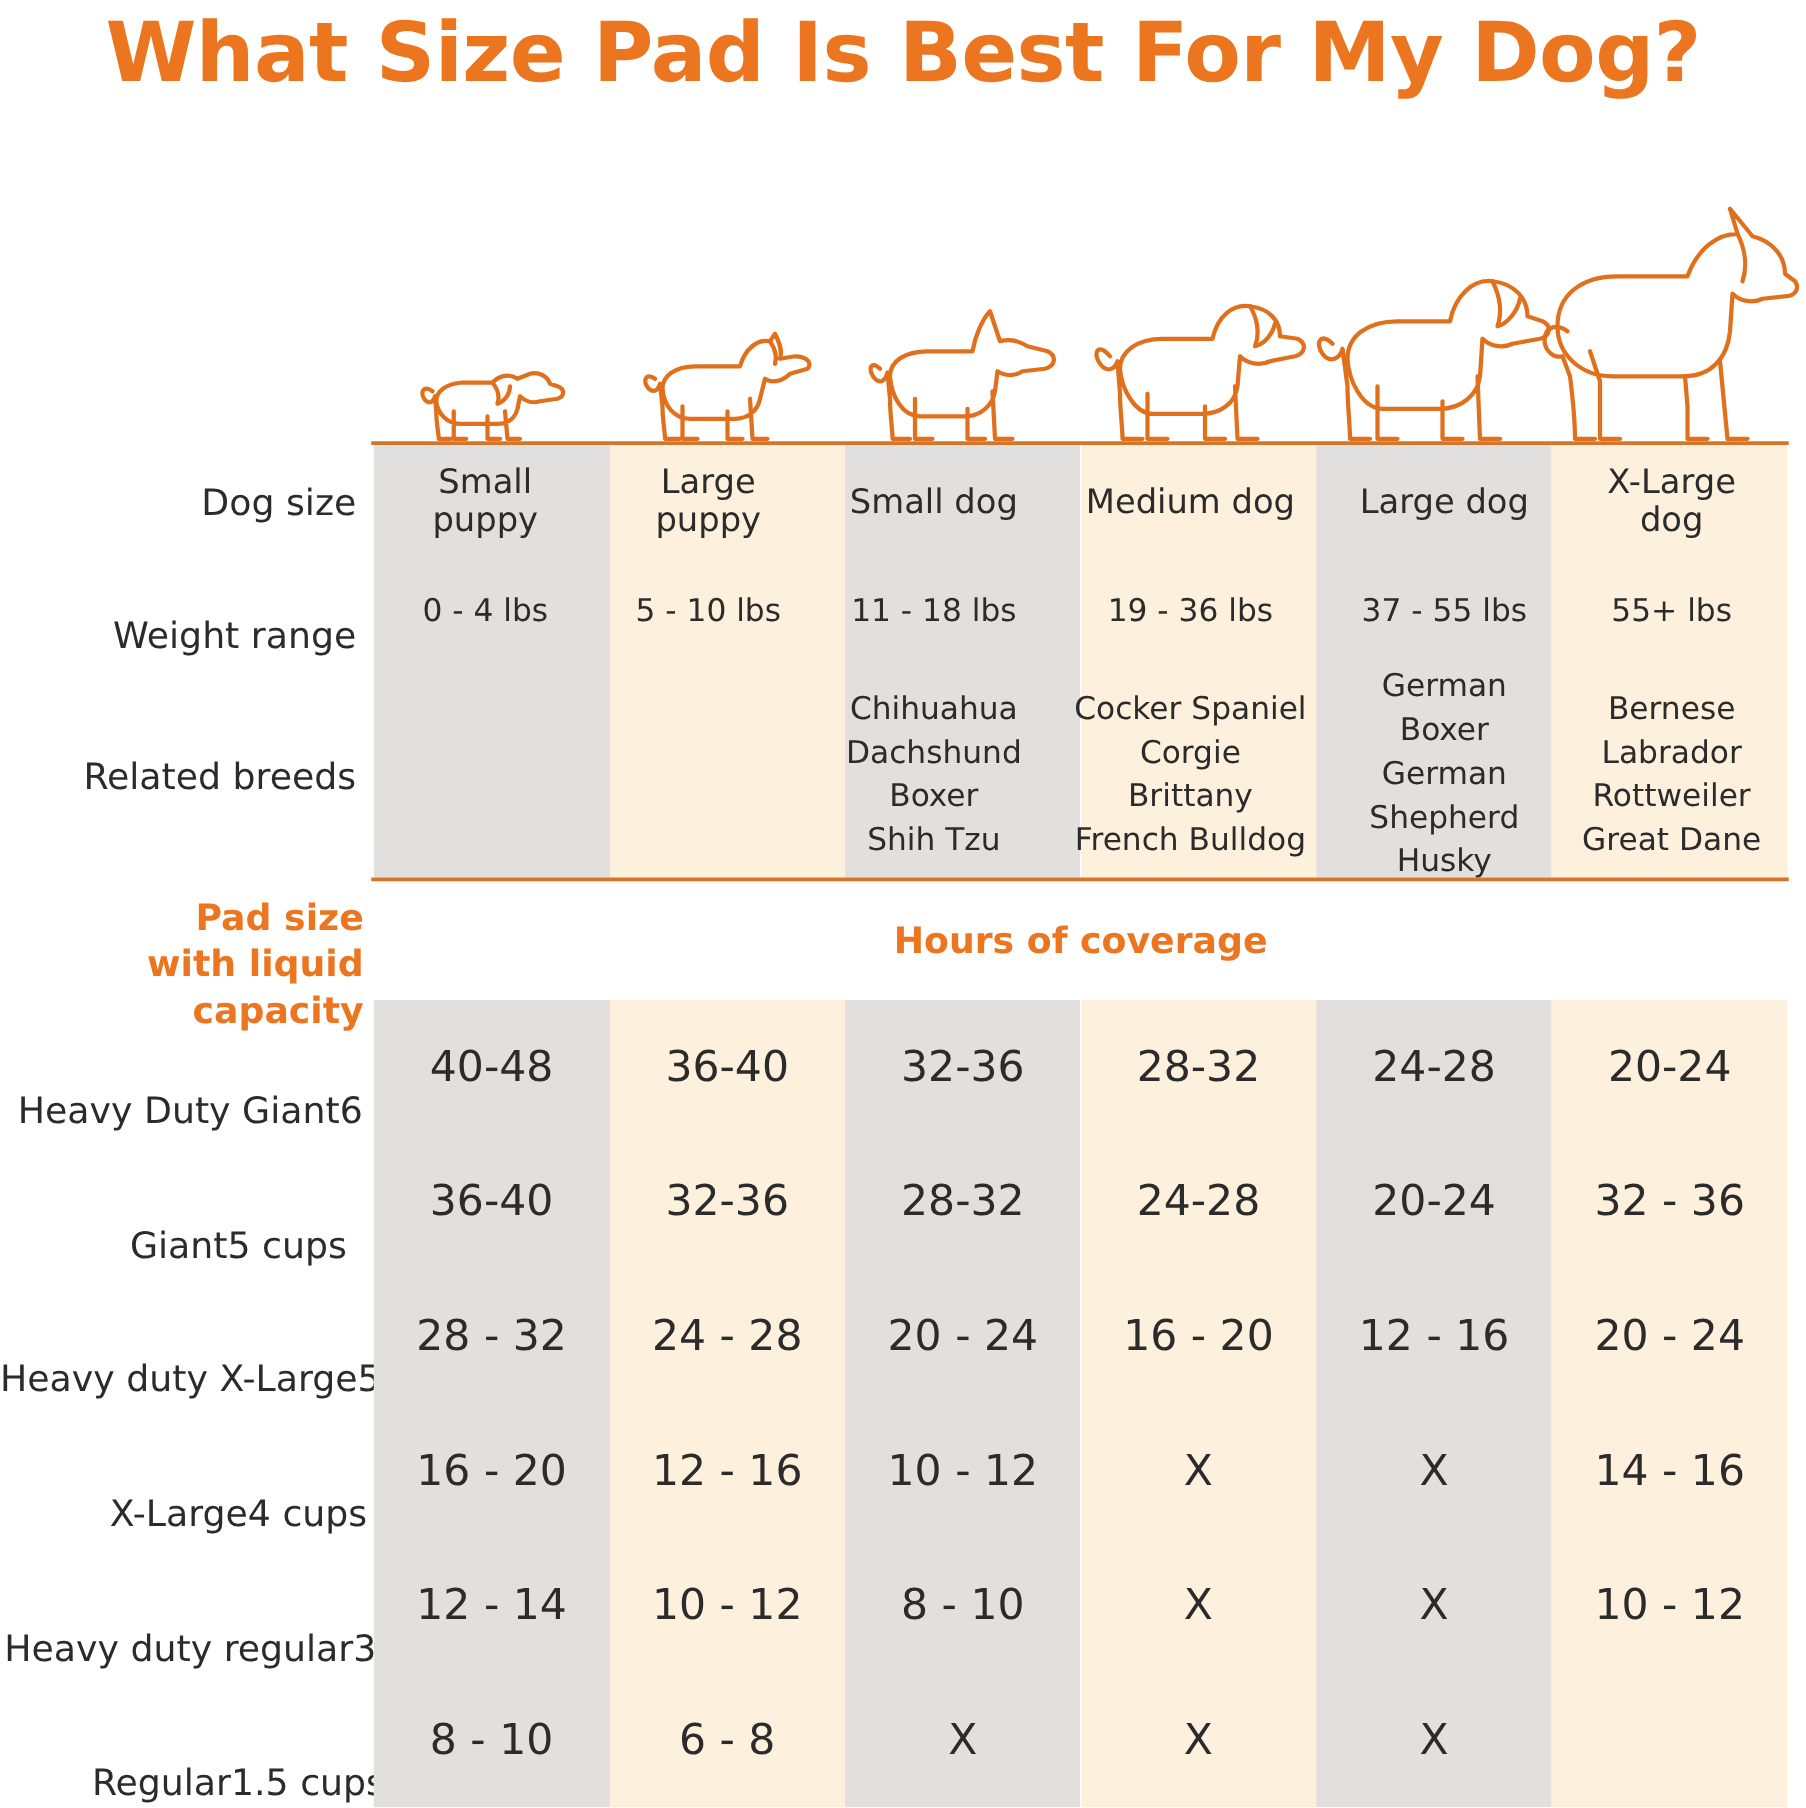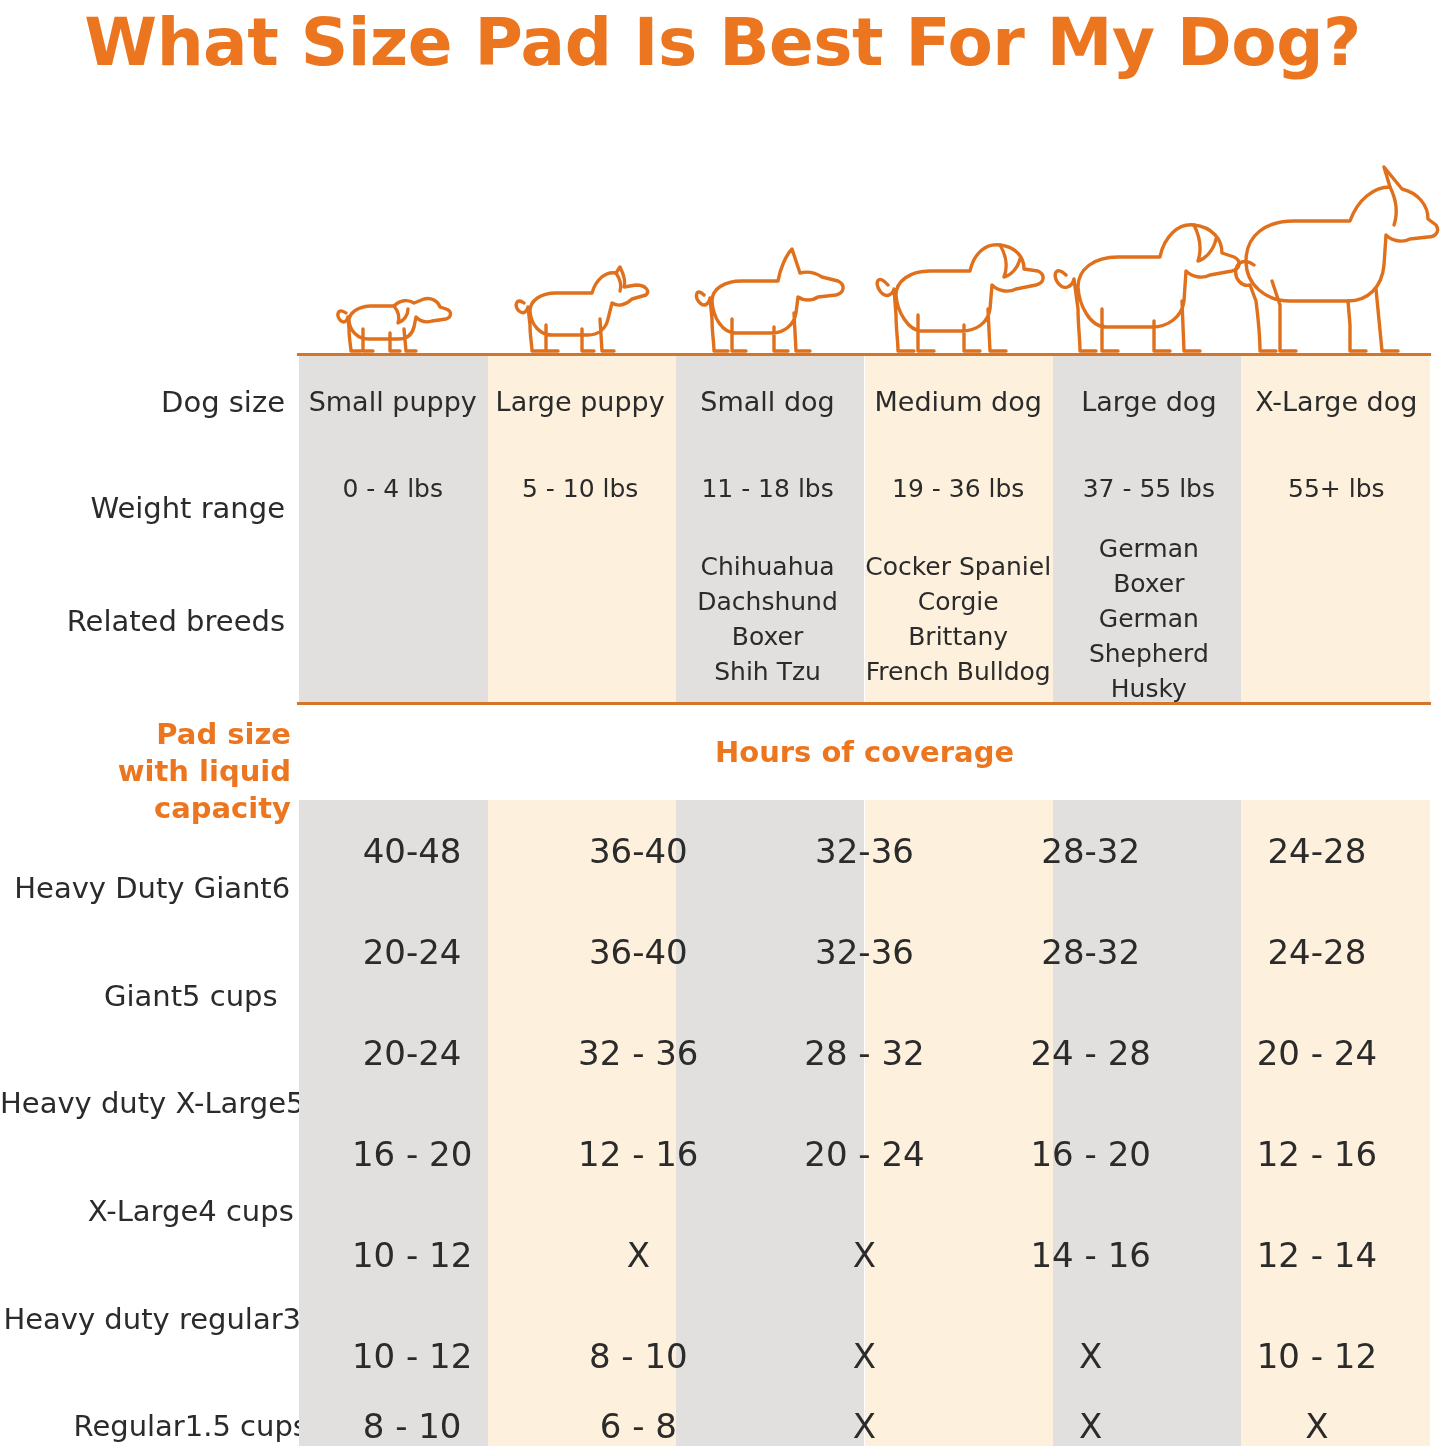--- a/index.html
+++ b/index.html
@@ -86,21 +86,21 @@
   }
   .s1col {
     display: grid;
     grid-template-rows: 90px 85px 1fr;
   }
   .s1cell {
     display: flex;
     align-items: center;
     justify-content: center;
     text-align: center;
-    padding: 0 4px;
+    padding: 0 21px;
     box-sizing: border-box;
   }
   .s1cell.dogsize   { font-size: 27px; }
   .s1cell.weight    { font-size: 25px; text-align: center; }
   .s1cell.breeds    {
     align-items: center;
     font-size: 25px;
     line-height: 1.40;
     padding-bottom: 8px;
   }
@@ -146,21 +146,21 @@
     left: 299px;
     top: 800px;
     width: 1131px;
     height: 646px;
   }
   #sect2 .bands { position: absolute; inset: 0; }
   #sect2 .grid {
     position: absolute;
     inset: 0;
     display: grid;
-    grid-template-columns: repeat(5, 1fr);
+    grid-template-columns: repeat(6, 1fr);
     grid-template-rows: repeat(6, 1fr);
   }
   .s2cell {
     display: flex;
     align-items: center;
     justify-content: center;
     font-size: 34px;
     color: #2b2b2b;
     white-space: nowrap;
   }
@@ -309,20 +309,28 @@
               <div>German</div>
               <div>Shepherd</div>
               <div>Husky</div>
             </div>
           </div>
       </div>
 
       <div class="s1col">
         <div class="s1cell dogsize">X-Large dog</div>
         <div class="s1cell weight">55+ lbs</div>
+        <div class="s1cell breeds">
+            <div class="breeds-lines">
+              <div>Bernese</div>
+              <div>Labrador</div>
+              <div>Rottweiler</div>
+              <div>Great Dane</div>
+            </div>
+          </div>
       </div>
 
     </div>
   </div>
 
   <div class="rule-orange" style="top:702px;"></div>
 
   <div class="padsize-head">
     <div>Pad size</div>
     <div>with liquid capacity</div>

